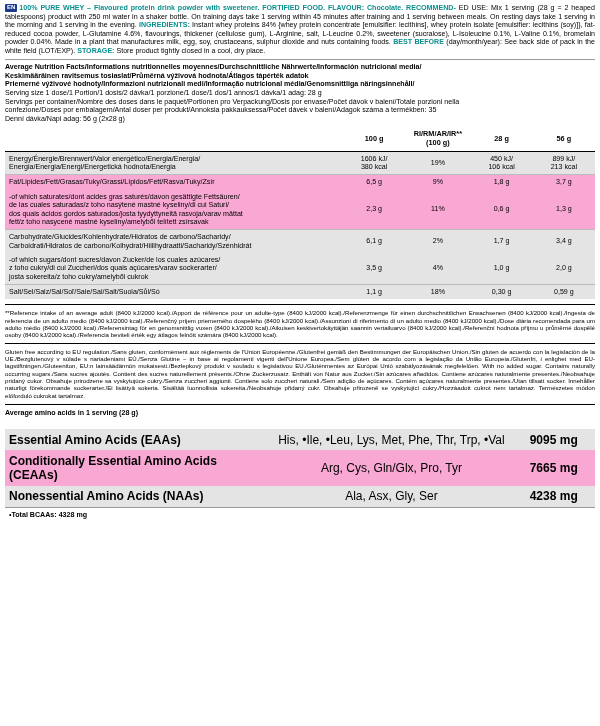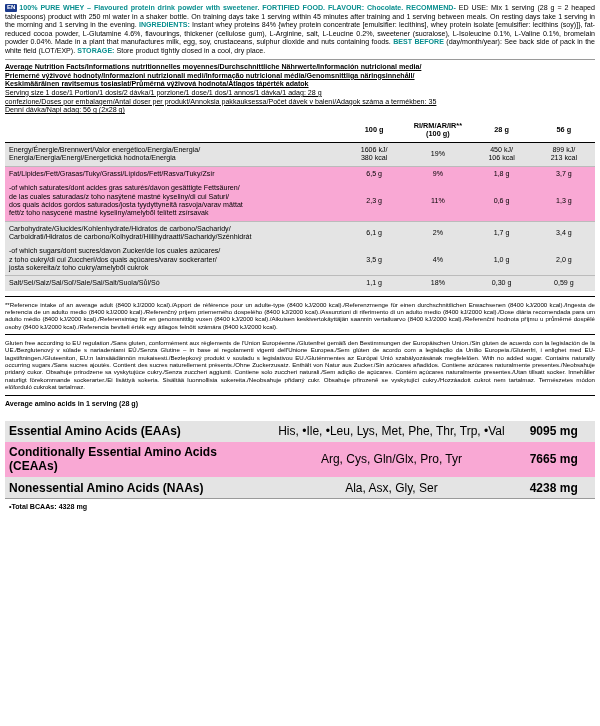--- a/index.html
+++ b/index.html
@@ -42,21 +42,21 @@
   .teal { color: #0a8f8f; font-weight: bold; }
 
   
   .nutri-head {
     border-top: 1px solid #9a9a9a;
     padding-top: 3px;
     margin-top: 2px;
     font-size: 7.1px;
     line-height: 1.22;
   }
-  .nutri-head .line { display: block; text-decoration: underline; }
+  .nutri-head .line { display: block; }
   .nutri-head .bold { font-weight: bold; }
 
   
   table.nt {
     width: 100%;
     border-collapse: collapse;
     margin-top: 4px;
     font-size: 7.1px;
   }
   table.nt td, table.nt th {
@@ -136,23 +136,24 @@
     <span class="teal">INGREDIENTS:</span>
     <span>Instant whey proteins 84% {whey protein concentrate [emulsifier: lecithins], whey protein isolate [emulsifier: lecithins (soy)]}, fat-reduced cocoa powder, L-Glutamine 4.6%, flavourings, thickener (cellulose gum), L-Arginine, salt, L-Leucine 0.2%, sweetener (sucralose), L-Isoleucine 0.1%, L-Valine 0.1%, bromelain powder 0.04%. Made in a plant that manufactures milk, egg, soy, crustaceans, sulphur dioxide and nuts containing foods.</span>
     <span class="teal">BEST BEFORE</span>
     <span>(day/month/year): See back side of pack in the white field (LOT/EXP).</span>
     <span class="teal">STORAGE:</span>
     <span>Store product tightly closed in a cool, dry place.</span>
   </p>
 
   <div class="nutri-head">
     <span class="line bold">Average Nutrition Facts/Informations nutritionnelles moyennes/Durchschnittliche Nährwerte/Información nutricional media/</span>
+    <span class="line bold">Keskimääräinen ravitsemus tosiaslat/Průměrná výživová hodnota/Átlagos tápérték adatok</span>
     <span class="line bold">Priemerné výživové hodnoty/Informazioni nutrizionali medi/Informação nutricional média/Genomsnittliga näringsinnehåll/</span>
-    <span class="line bold">Keskimääräinen ravitsemus tosiaslat/Průměrná výživová hodnota/Átlagos tápérték adatok</span>
     <span class="line">Serving size 1 dose/1 Portion/1 dosis/2 dávka/1 porzione/1 dose/1 dos/1 annos/1 dávka/1 adag: 28 g</span>
+    <span class="line">Servings per container/Nombre des doses dans le paquet/Portionen pro Verpackung/Dosis por envase/Počet dávok v balení/Totale porzioni nella</span>
     <span class="line">confezione/Doses por embalagem/Antal doser per produkt/Annoksia pakkauksessa/Počet dávek v balení/Adagok száma a termékben: 35</span>
     <span class="line">Denní dávka/Napi adag: 56 g (2x28 g)</span>
   </div>
 
   <table class="nt">
     <thead>
       <tr>
         <th class="first"></th>
         <th>100 g</th>
         <th>

